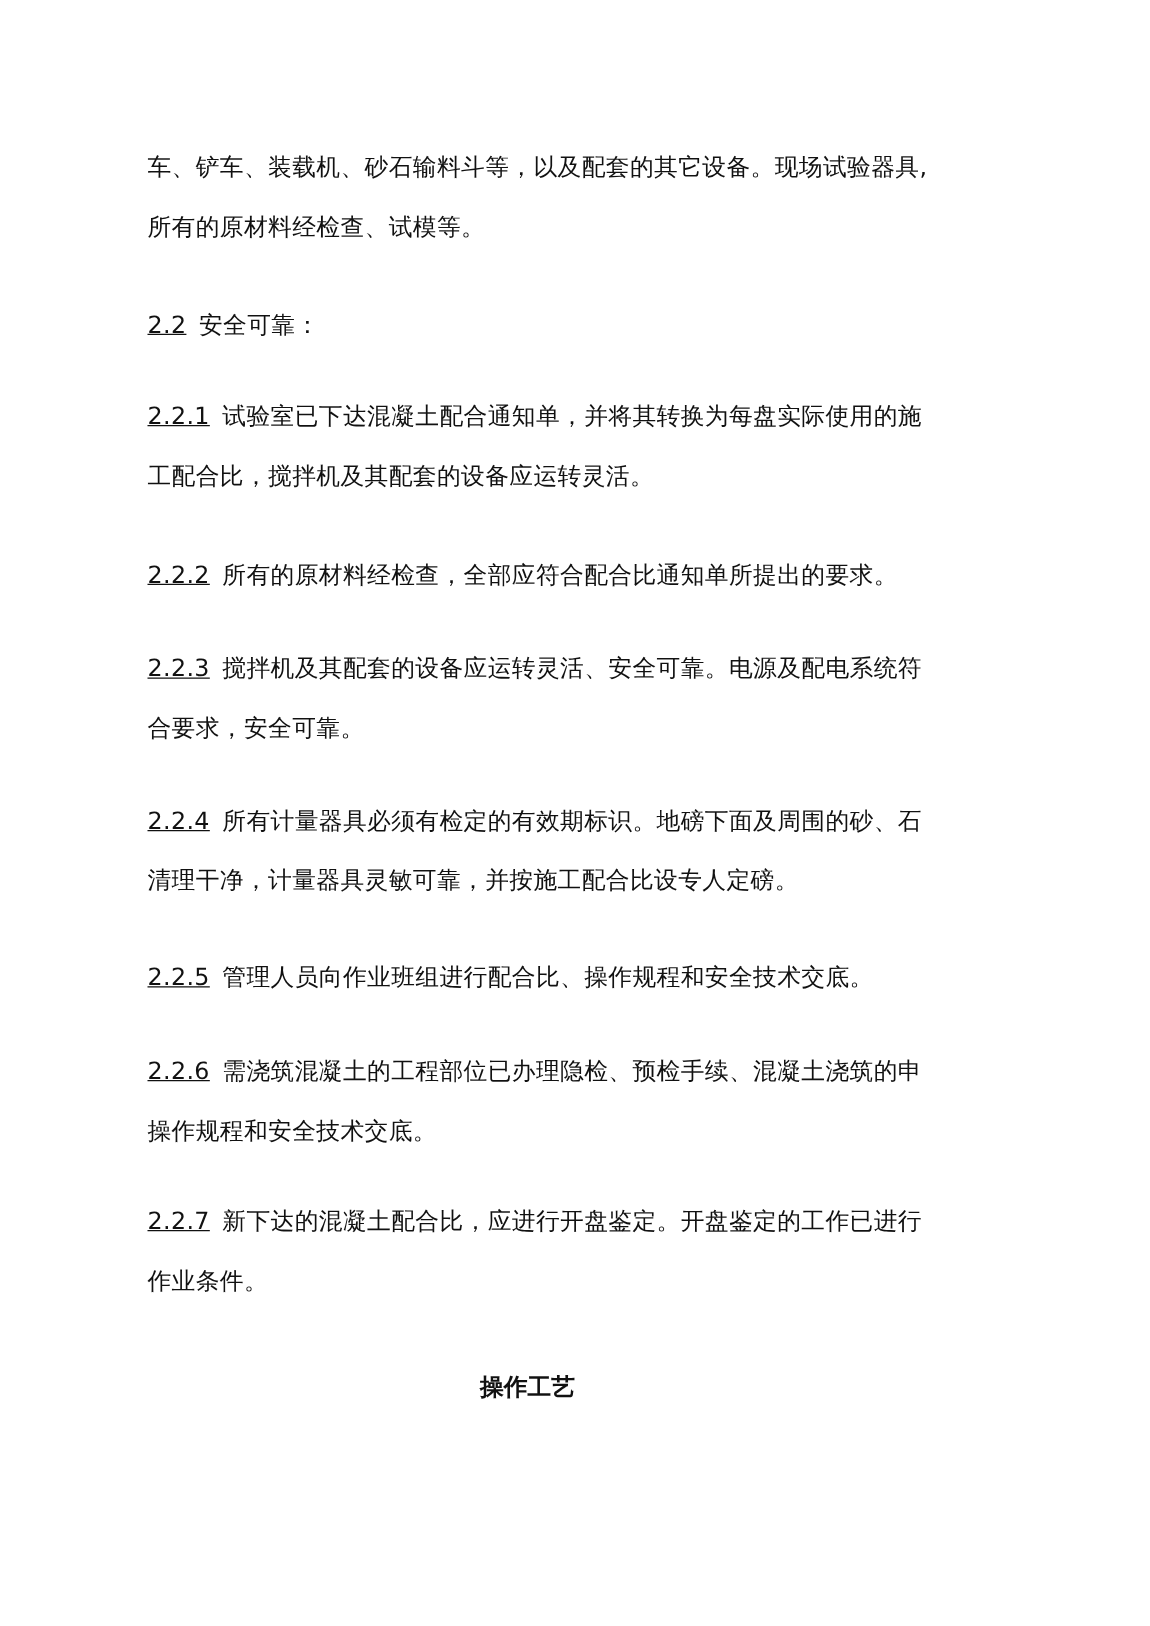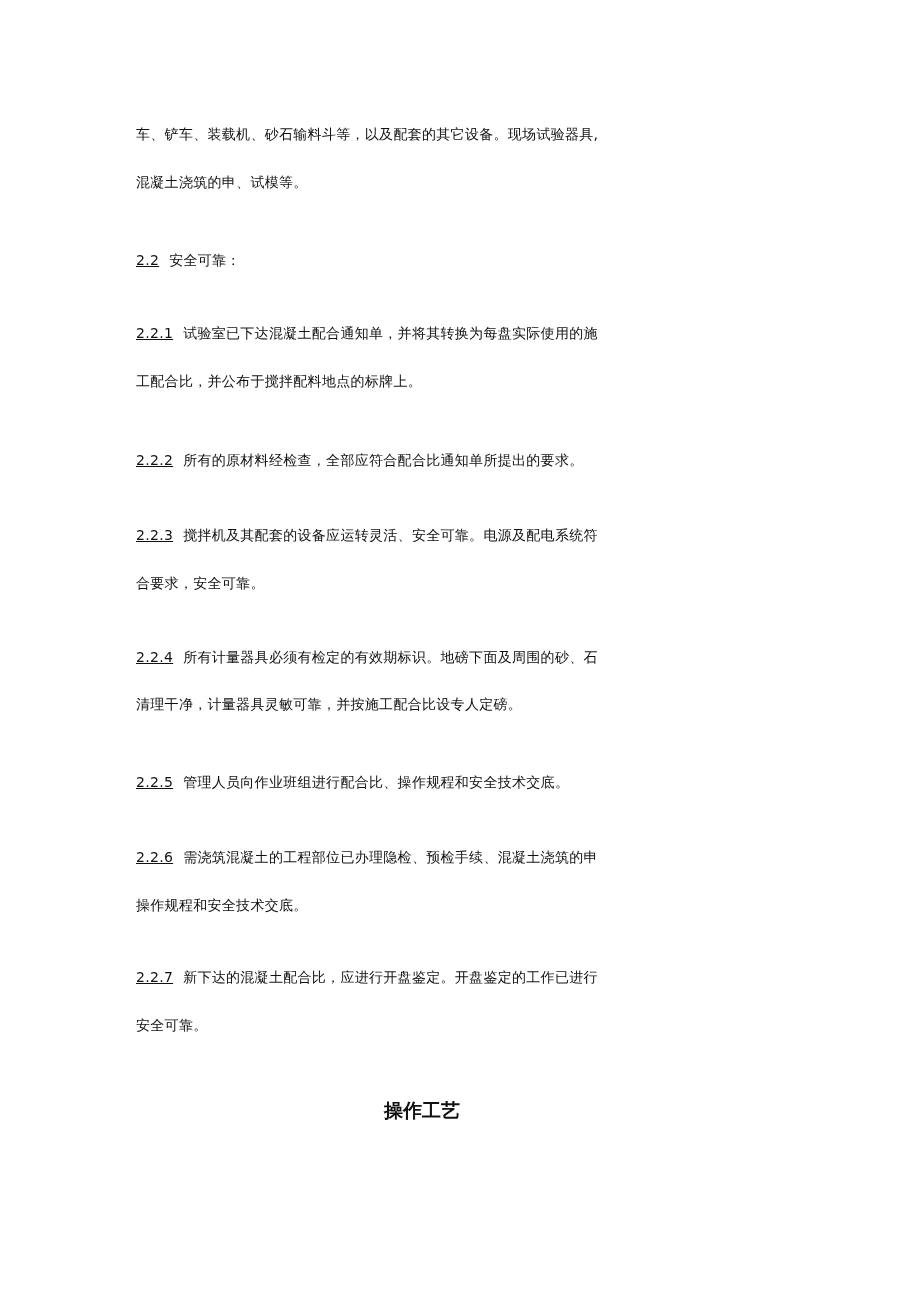--- a/index.html
+++ b/index.html
@@ -1,37 +1,37 @@
 <!DOCTYPE html>
 <html><head>
 <meta charset="utf-8">
 <style>
   html, body { margin: 0; padding: 0; background: #ffffff; }
   body { width: 920px; height: 1301px; position: relative; overflow: hidden;
          font-family: "DejaVu Sans", "Liberation Sans", sans-serif; color: #111; }
-  .line { position: absolute; left: 136px; font-size: 14px; line-height: 24px; white-space: nowrap; letter-spacing: 0.3px; }
+  .line { position: absolute; left: 118px; font-size: 19px; line-height: 24px; white-space: nowrap; letter-spacing: 0.3px; }
   .num { display: inline-block; margin-right: 10px; text-decoration: underline; }
   .heading { position: absolute; left: 0; width: 844px; text-align: center; top: 1098px;
              font-size: 19px; font-weight: bold; line-height: 24px; }
 </style>
 </head>
 <body>
 
 <div>
   <div class="line" style="top:122px">车、铲车、装载机、砂石输料斗等，以及配套的其它设备。现场试验器具,</div>
-  <div class="line" style="top:170px">混凝土浇筑的申、试模等。</div>
+  <div class="line" style="top:170px">所有的原材料经检查、试模等。</div>
 
   <div class="line" style="top:248px">
     <span class="num">2.2</span><span>安全可靠：</span>
   </div>
 
   <div class="line" style="top:321px">
     <span class="num">2.2.1</span><span>试验室已下达混凝土配合通知单，并将其转换为每盘实际使用的施</span>
   </div>
-  <div class="line" style="top:369px">工配合比，并公布于搅拌配料地点的标牌上。</div>
+  <div class="line" style="top:369px">工配合比，搅拌机及其配套的设备应运转灵活。</div>
 
   <div class="line" style="top:448px">
     <span class="num">2.2.2</span><span>所有的原材料经检查，全部应符合配合比通知单所提出的要求。</span>
   </div>
 
   <div class="line" style="top:523px">
     <span class="num">2.2.3</span><span>搅拌机及其配套的设备应运转灵活、安全可靠。电源及配电系统符</span>
   </div>
   <div class="line" style="top:571px">合要求，安全可靠。</div>
 
@@ -45,16 +45,16 @@
   </div>
 
   <div class="line" style="top:845px">
     <span class="num">2.2.6</span><span>需浇筑混凝土的工程部位已办理隐检、预检手续、混凝土浇筑的申</span>
   </div>
   <div class="line" style="top:893px">操作规程和安全技术交底。</div>
 
   <div class="line" style="top:965px">
     <span class="num">2.2.7</span><span>新下达的混凝土配合比，应进行开盘鉴定。开盘鉴定的工作已进行</span>
   </div>
-  <div class="line" style="top:1013px">安全可靠。</div>
+  <div class="line" style="top:1013px">作业条件。</div>
 
   <div class="heading">操作工艺</div>
 </div>
 
 </body></html>

